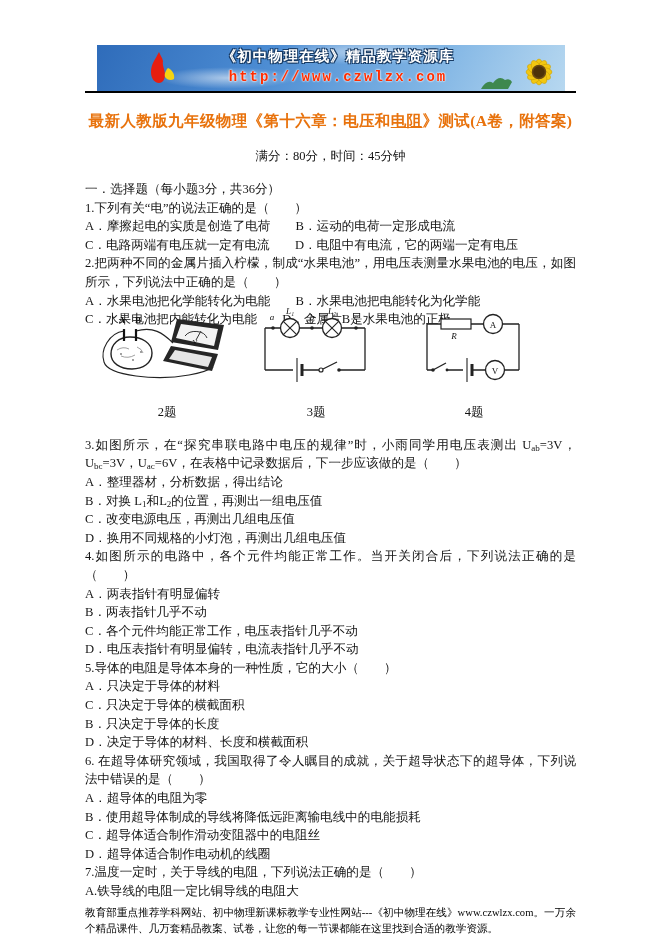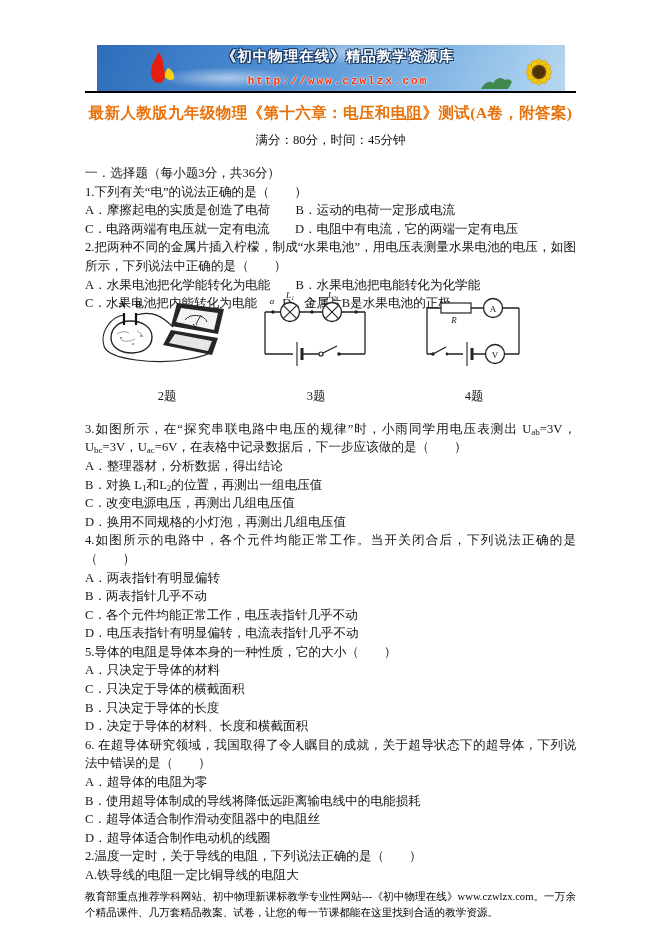--- a/index.html
+++ b/index.html
@@ -11,32 +11,32 @@
   
   .header{border-bottom:2px solid #000;height:46px;padding-left:12px;}
   .banner{position:relative;width:468px;height:46px;overflow:hidden;
           background:linear-gradient(115deg,#2f6cba 0%,#4b8bd2 35%,#7fb4e4 70%,#b7d8f0 100%);}
   .cloud{position:absolute;background:radial-gradient(ellipse at center,rgba(255,255,255,.55),rgba(255,255,255,0) 70%);border-radius:50%;}
   .cloud.c1{left:180px;top:-6px;width:180px;height:26px;}
   .cloud.c2{left:60px;top:22px;width:140px;height:22px;}
   .banner-text{position:absolute;left:96px;top:2px;width:290px;text-align:center;}
   .banner-title{color:#fff;font-weight:bold;font-size:14.5px;letter-spacing:1px;white-space:nowrap;
                 text-shadow:1px 1px 0 #173a63,-1px -1px 0 #173a63,1px -1px 0 #173a63,-1px 1px 0 #173a63;}
-  .banner-url{margin-top:9px;color:#ff2d00;font-weight:bold;font-size:11px;letter-spacing:2px;
+  .banner-url{margin-top:3px;color:#ff2d00;font-weight:bold;font-size:14px;letter-spacing:2px;
               font-family:"Liberation Mono","DejaVu Sans Mono",monospace;
               text-shadow:0 0 2px #ffffff,0 0 2px #ffffff;}
   .logo{position:absolute;left:44px;top:5px;}
   .sunflower{position:absolute;right:6px;top:8px;}
   .foliage{position:absolute;right:52px;top:26px;}
 
   
-  .doc-title{margin-top:10px;text-align:center;color:#e8720c;font-weight:bold;
+  .doc-title{margin-top:18px;text-align:center;color:#e8720c;font-weight:bold;
              font-size:15.5px;letter-spacing:.4px;white-space:nowrap;}
   .doc-title .u{text-decoration:underline;}
-  .doc-subtitle{margin-top:8px;text-align:center;font-size:12.5px;color:#111;}
+  .doc-subtitle{margin-top:16px;text-align:center;font-size:12.5px;color:#111;}
 
   
   .bodytext{margin-top:15px;font-size:12.6px;line-height:18.6px;color:#141414;text-align:justify;}
   .tline{min-height:18.6px;}
   sub{font-size:9px;vertical-align:-2px;line-height:0;}
 
   
   .figures{display:flex;align-items:flex-end;margin-top:2px;height:90px;}
   .fig{text-align:center;flex:0 0 auto;}
   .fig-2{margin-left:12px;width:140px;}
@@ -186,20 +186,20 @@
         <div class="tline">5.导体的电阻是导体本身的一种性质，它的大小（　　）</div>
         <div class="tline">A．只决定于导体的材料</div>
         <div class="tline">C．只决定于导体的横截面积</div>
         <div class="tline">B．只决定于导体的长度</div>
         <div class="tline">D．决定于导体的材料、长度和横截面积</div>
         <div class="tline">6. 在超导体研究领域，我国取得了令人瞩目的成就，关于超导状态下的超导体，下列说法中错误的是（　　）</div>
         <div class="tline">A．超导体的电阻为零</div>
         <div class="tline">B．使用超导体制成的导线将降低远距离输电线中的电能损耗</div>
         <div class="tline">C．超导体适合制作滑动变阻器中的电阻丝</div>
         <div class="tline">D．超导体适合制作电动机的线圈</div>
-        <div class="tline">2.温度一定时，关于导线的电阻，下列说法正确的是（　　）</div>
+        <div class="tline">7.温度一定时，关于导线的电阻，下列说法正确的是（　　）</div>
         <div class="tline">A.铁导线的电阻一定比铜导线的电阻大</div>
       </div>
 
     <div class="footer">教育部重点推荐学科网站、初中物理新课标教学专业性网站---《初中物理在线》www.czwlzx.com。一万余个精品课件、几万套精品教案、试卷，让您的每一节课都能在这里找到合适的教学资源。</div>
 
   </div>
 </div>
 
 </body></html>

